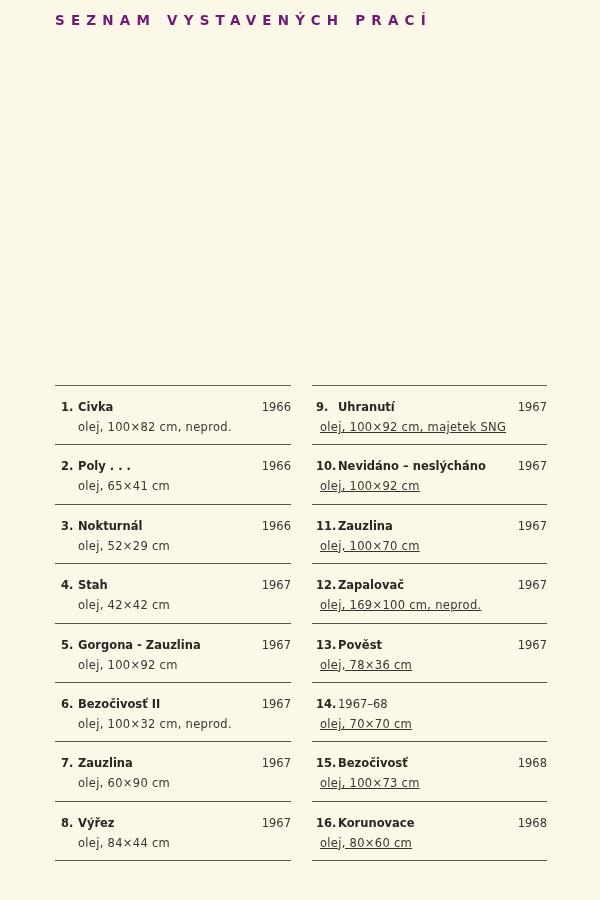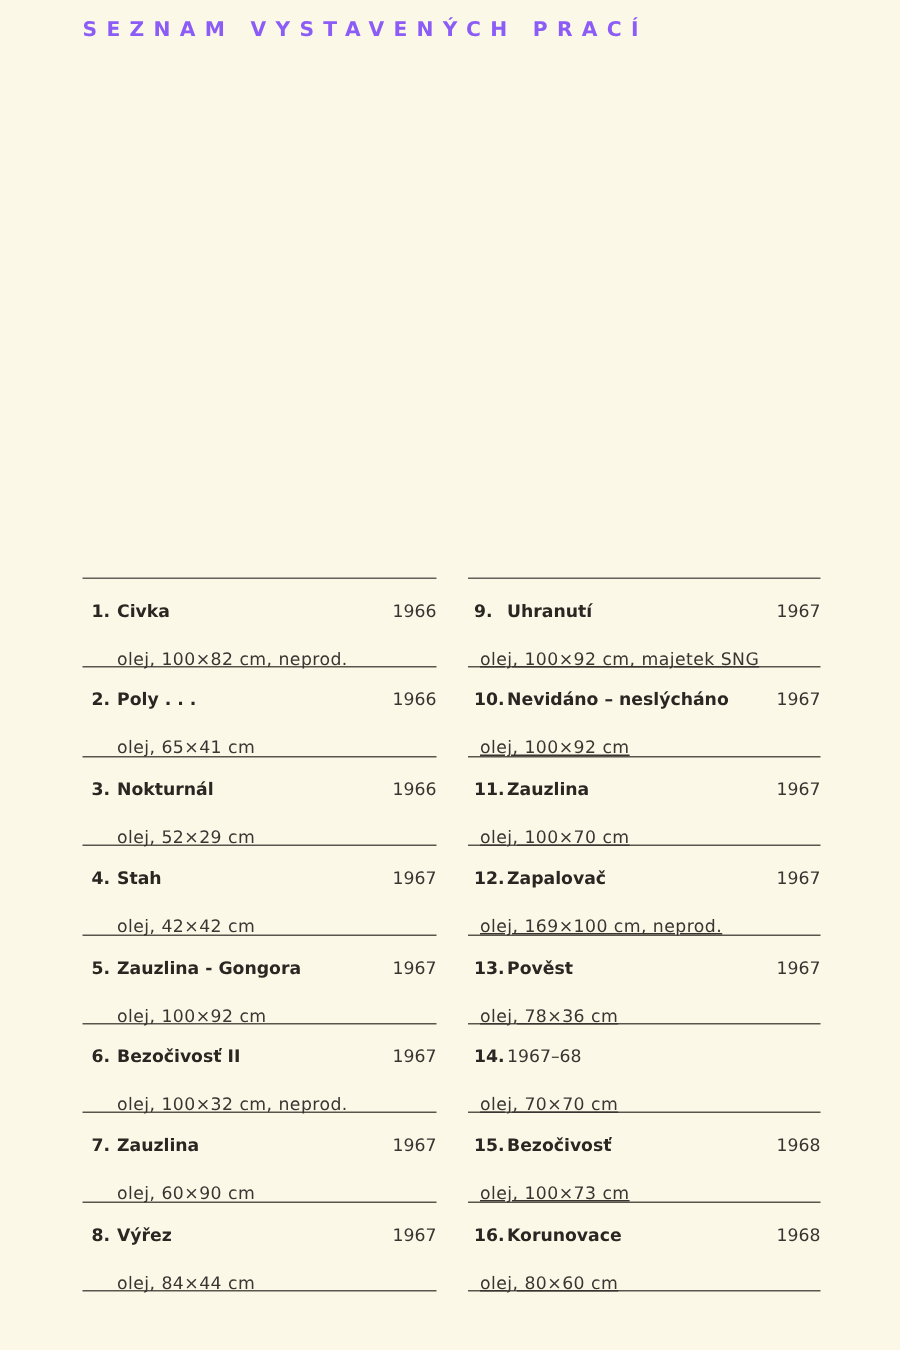--- a/index.html
+++ b/index.html
@@ -16,21 +16,21 @@
       color: #2a2622;
     }
     .page-title {
       position: absolute;
       left: 55px;
       top: 12px;
       font-family: "DejaVu Sans", sans-serif;
       font-weight: bold;
       font-size: 13.5px;
       letter-spacing: 6.2px;
-      color: #8b5cf6;
+      color: #701a75;
       white-space: nowrap;
     }
     .column {
       position: absolute;
       top: 385px;
       width: 236px;
     }
     .column.left { left: 55px; }
     .column.right { left: 312px; width: 235px; }
     .rule {
@@ -74,21 +74,20 @@
       text-align: center;
     }
     .entry-desc {
       position: absolute;
       left: 23px;
       top: 34px;
       font-size: 11.5px;
       color: #3a3531;
       white-space: nowrap;
       letter-spacing: 0.3px;
-      margin-top: 12px;
     }
     .column.right .entry-desc { left: 8px; text-decoration: underline; }
   </style>
 </head>
 <body>
 
 <div class="page-title">SEZNAM VYSTAVENÝCH PRACÍ</div>
 
 <div class="column left">
   <div class="rule"></div>
@@ -125,21 +124,21 @@
       <span class="entry-num">4.</span>
       <span class="entry-title">Stah</span>
       <span class="entry-year">1967</span>
     </div>
     <div class="entry-desc">olej, 42×42 cm</div>
   </div>
 
   <div class="entry">
     <div class="entry-head">
       <span class="entry-num">5.</span>
-      <span class="entry-title">Zauzlina - Gongora</span>
+      <span class="entry-title">Gorgona - Zauzlina</span>
       <span class="entry-year">1967</span>
     </div>
     <div class="entry-desc">olej, 100×92 cm</div>
   </div>
 
   <div class="entry">
     <div class="entry-head">
       <span class="entry-num">6.</span>
       <span class="entry-title">Bezočivosť II</span>
       <span class="entry-year">1967</span>

